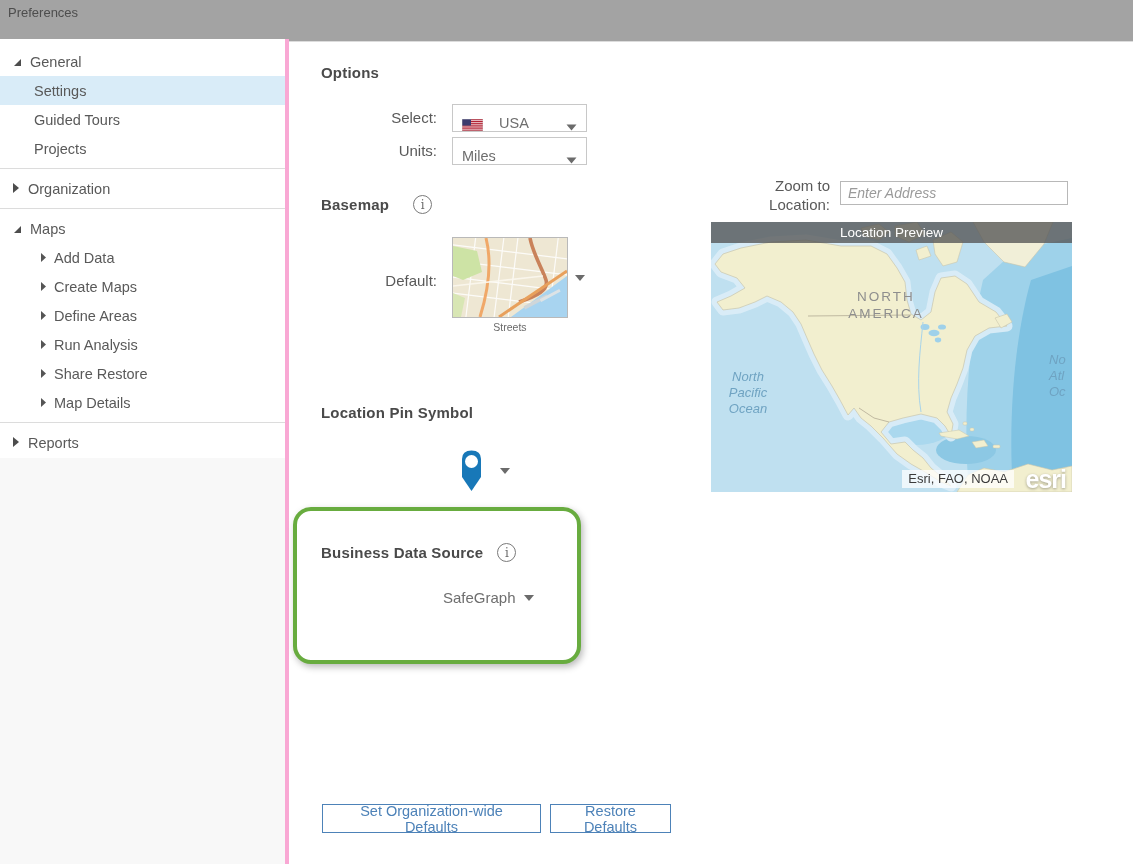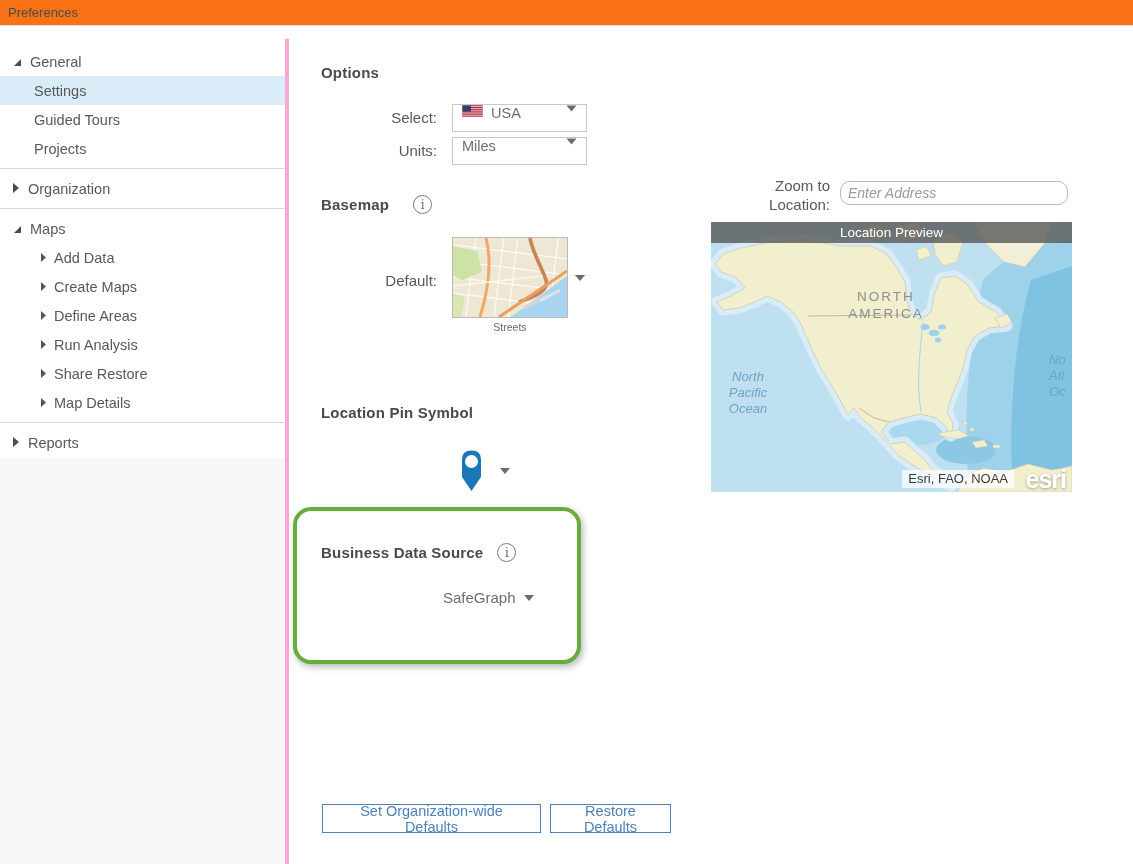--- a/index.html
+++ b/index.html
@@ -1,22 +1,22 @@
 <!DOCTYPE html>
 <html><head>
 <meta charset="utf-8">
 <style>
   * { margin:0; padding:0; box-sizing:border-box; }
   html,body { width:1133px; height:864px; background:#ffffff;
               font-family:"Liberation Sans", sans-serif; overflow:hidden; }
   .page { position:relative; width:1133px; height:864px; background:#fff; }
 
   
-  .hdr { position:absolute; left:0; top:0; width:1133px; height:26px;
-         background:#f97316; border-bottom:1px solid #dcdcdc;
+  .hdr { position:absolute; left:0; top:0; width:1133px; height:42px;
+         background:#a3a3a3; border-bottom:1px solid #dcdcdc;
          font-size:13px; color:#4d4d4d; line-height:25px; padding-left:8px; }
 
   
   .sidebar { position:absolute; left:0; top:39px; width:289px; height:838px;
              border-right:4px solid #f9a8d4; background:#fff; }
   .side-row { height:29px; display:flex; align-items:center; gap:8px;
               font-size:14.5px; color:#595959; cursor:pointer; }
   .side-row.top { padding-left:12px; }
   .side-row.child { padding-left:34px; }
   .side-row.childc { padding-left:40px; gap:7px; }
@@ -25,23 +25,23 @@
   .side-spacer { height:8px; }
   .side-rest { position:absolute; left:0; right:0; top:419px; bottom:0;
                background:#f8f8f8; border-top:0; }
   .caret-exp svg, .caret-col svg { display:block; }
 
   
   .abs { position:absolute; }
   .h-section { font-size:15px; font-weight:600; color:#4a4a4a; letter-spacing:.2px; }
   .lbl { font-size:15px; color:#595959; }
   .lbl-r { text-align:right; }
-  .dd { display:flex; align-items:flex-start; background:#fff;
+  .dd { display:flex; align-items:flex-end; background:#fff;
         border:1px solid #c8c8c8; height:28px; width:135px;
-        padding:0 9px; gap:8px; font-size:14.5px; color:#6e6e6e; cursor:pointer; }
+        padding:0 9px; gap:16px; font-size:14.5px; color:#6e6e6e; cursor:pointer; }
   .dd .grow { flex:1 1 auto; }
   .info-badge { display:inline-flex; width:19px; height:19px; border:1.4px solid #7a7a7a;
                 border-radius:50%; align-items:center; justify-content:center;
                 font-family:"DejaVu Serif", serif; font-size:12px; color:#6b6b6b;
                 cursor:pointer; }
   .thumb { width:116px; height:81px; border:1px solid #b9b9b9; background:#eee7d3;
            cursor:pointer; }
   .thumb-cap { width:116px; text-align:center; font-size:10.5px; color:#6a6a6a; }
   .green-box { border:4px solid #68ac3f; border-radius:18px; background:#fff;
                box-shadow:2px 3px 7px rgba(0,0,0,.28); }
@@ -289,21 +289,21 @@
       <svg width="12" height="8" style="display:block">
           <polygon points="1,1 11,1 6,7" fill="#6b6b6b"></polygon>
         </svg>
       </span>
   </div>
 
   <div class="abs lbl lbl-r" style="left:740px; top:176px; width:90px; line-height:19px;">
     <div>Zoom to</div>
     <div>Location:</div>
   </div>
-  <input class="abs addr-input" style="left: 840px; top: 181px; border-radius: 10px;" type="text" placeholder="Enter Address">
+  <input class="abs addr-input" style="left: 840px; top: 181px;" type="text" placeholder="Enter Address">
 
   <div class="mapbox">
     <div class="map-titlebar">Location Preview</div>
 
     <svg width="361" height="270" style="display:block">
       <rect width="361" height="270" fill="#bfe0f0"></rect>
       <path d="M258,270 C252,205 256,125 272,58 L305,28 L361,16 L361,270 Z" fill="#9ed2ea"></path>
       <path d="M302,270 C297,198 303,118 320,58 L361,44 L361,270 Z" fill="#7fc2e2"></path>
       <ellipse cx="205" cy="207" rx="34" ry="16" fill="#aad8ee"></ellipse>
       <ellipse cx="255" cy="228" rx="30" ry="14" fill="#8cc8e4"></ellipse>

